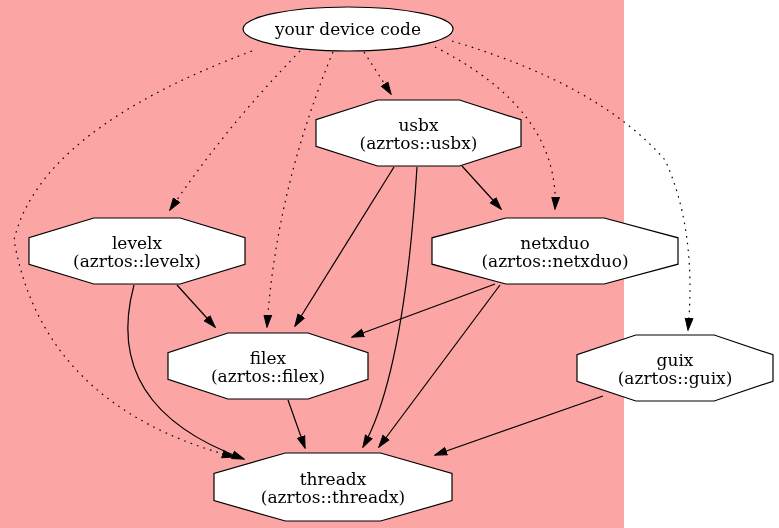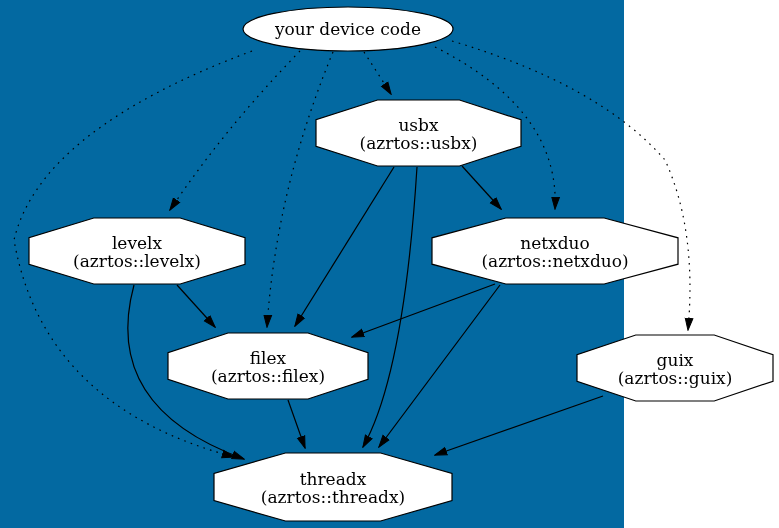--- a/index.html
+++ b/index.html
@@ -8,21 +8,21 @@
     background: #ffffff;
     width: 779px;
     height: 528px;
     overflow: hidden;
     font-family: "DejaVu Serif", "Liberation Serif", serif;
   }
   .stage {
     position: relative;
     width: 624px;
     height: 528px;
-    background: #0369a1;
+    background: #fca5a5;
   }
   svg { display: block; }
   .edge {
     fill: none;
     stroke-width: 1.2px;
   }
   .edge.dotted {
     stroke-dasharray: 1.6 5.2;
   }
   .node-shape {

